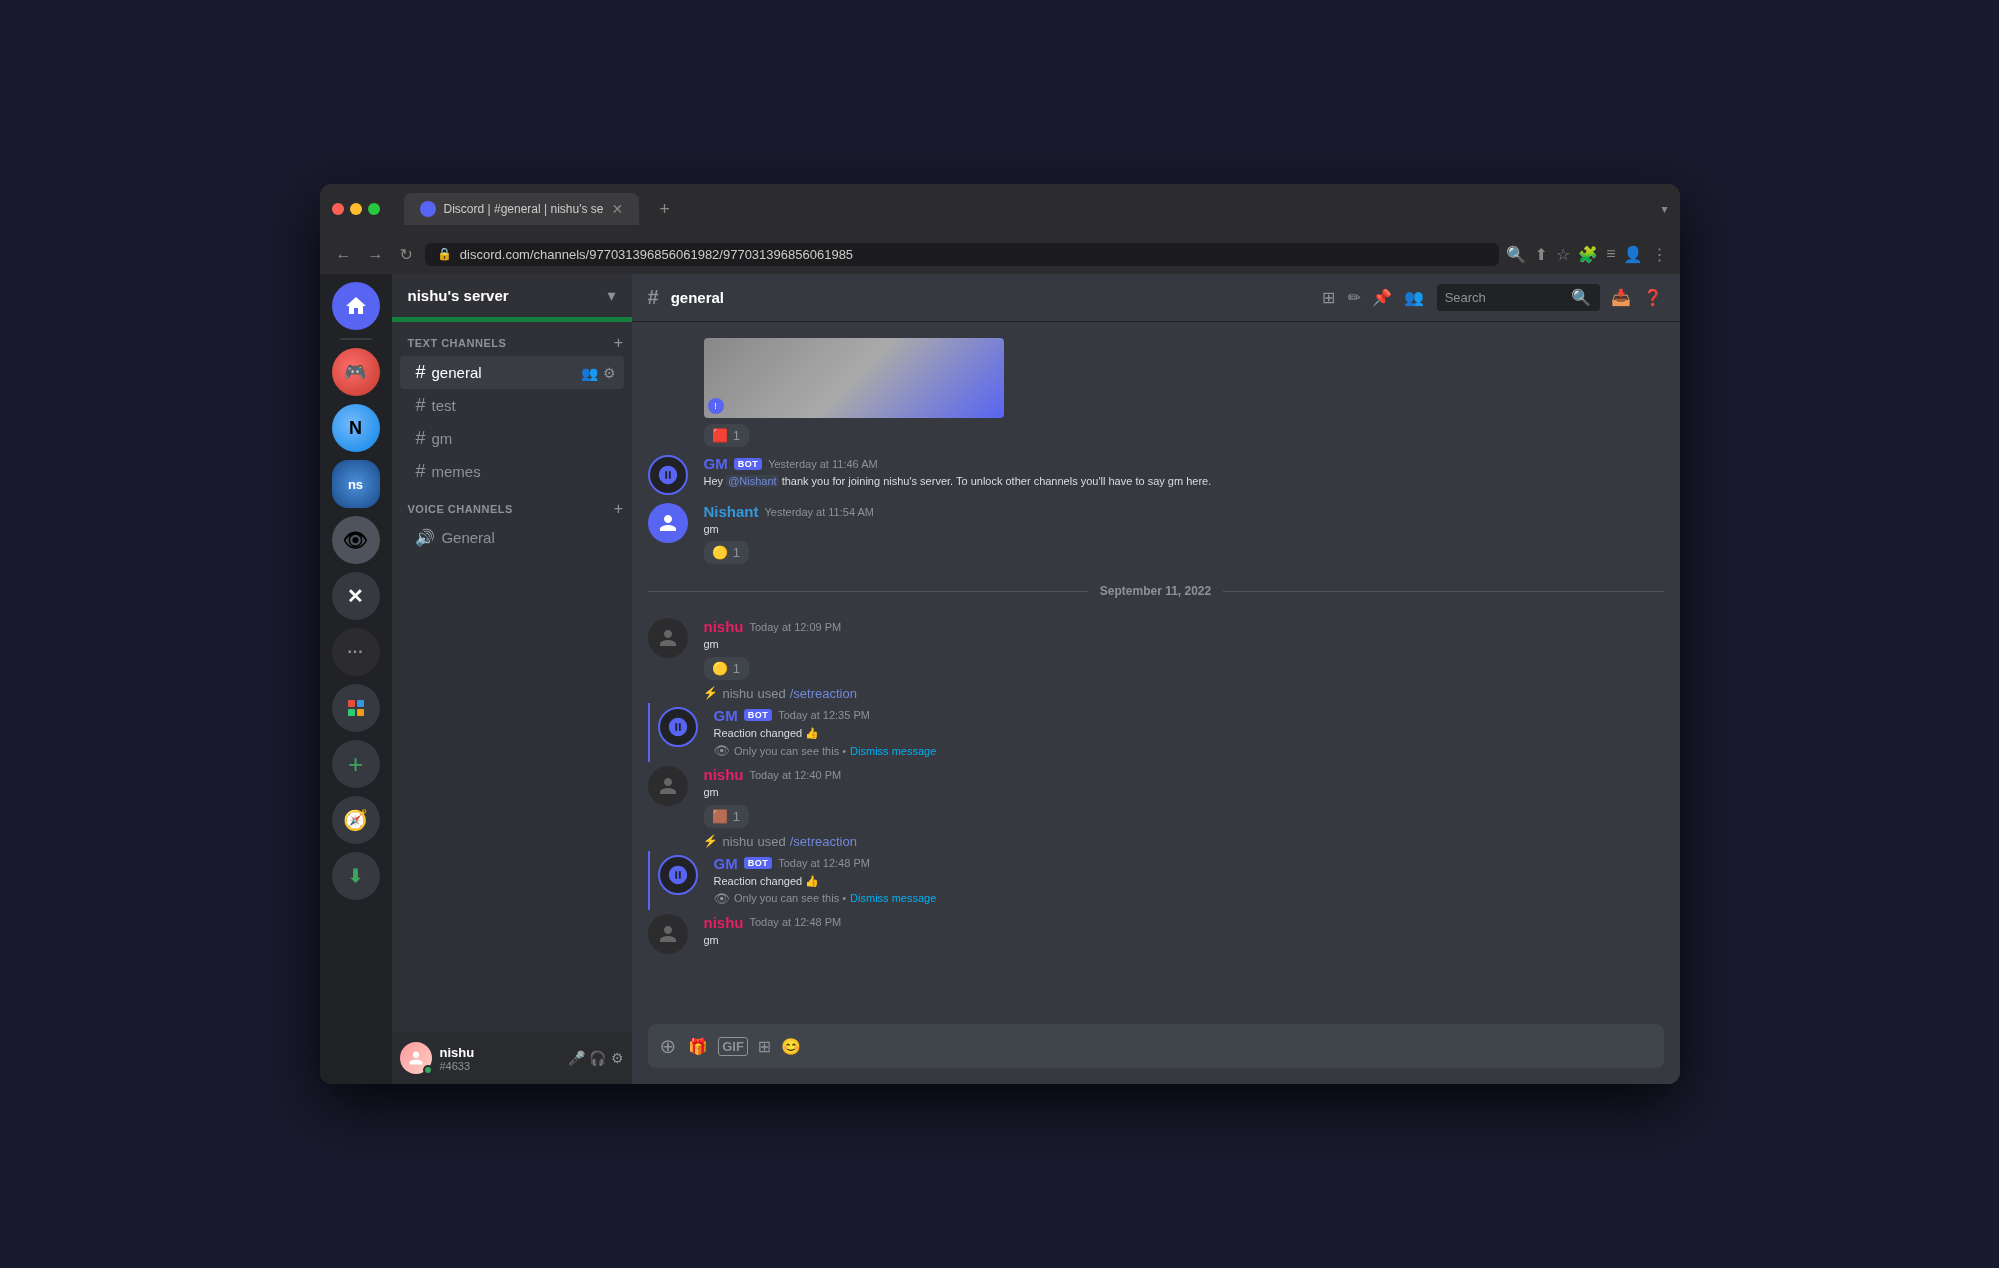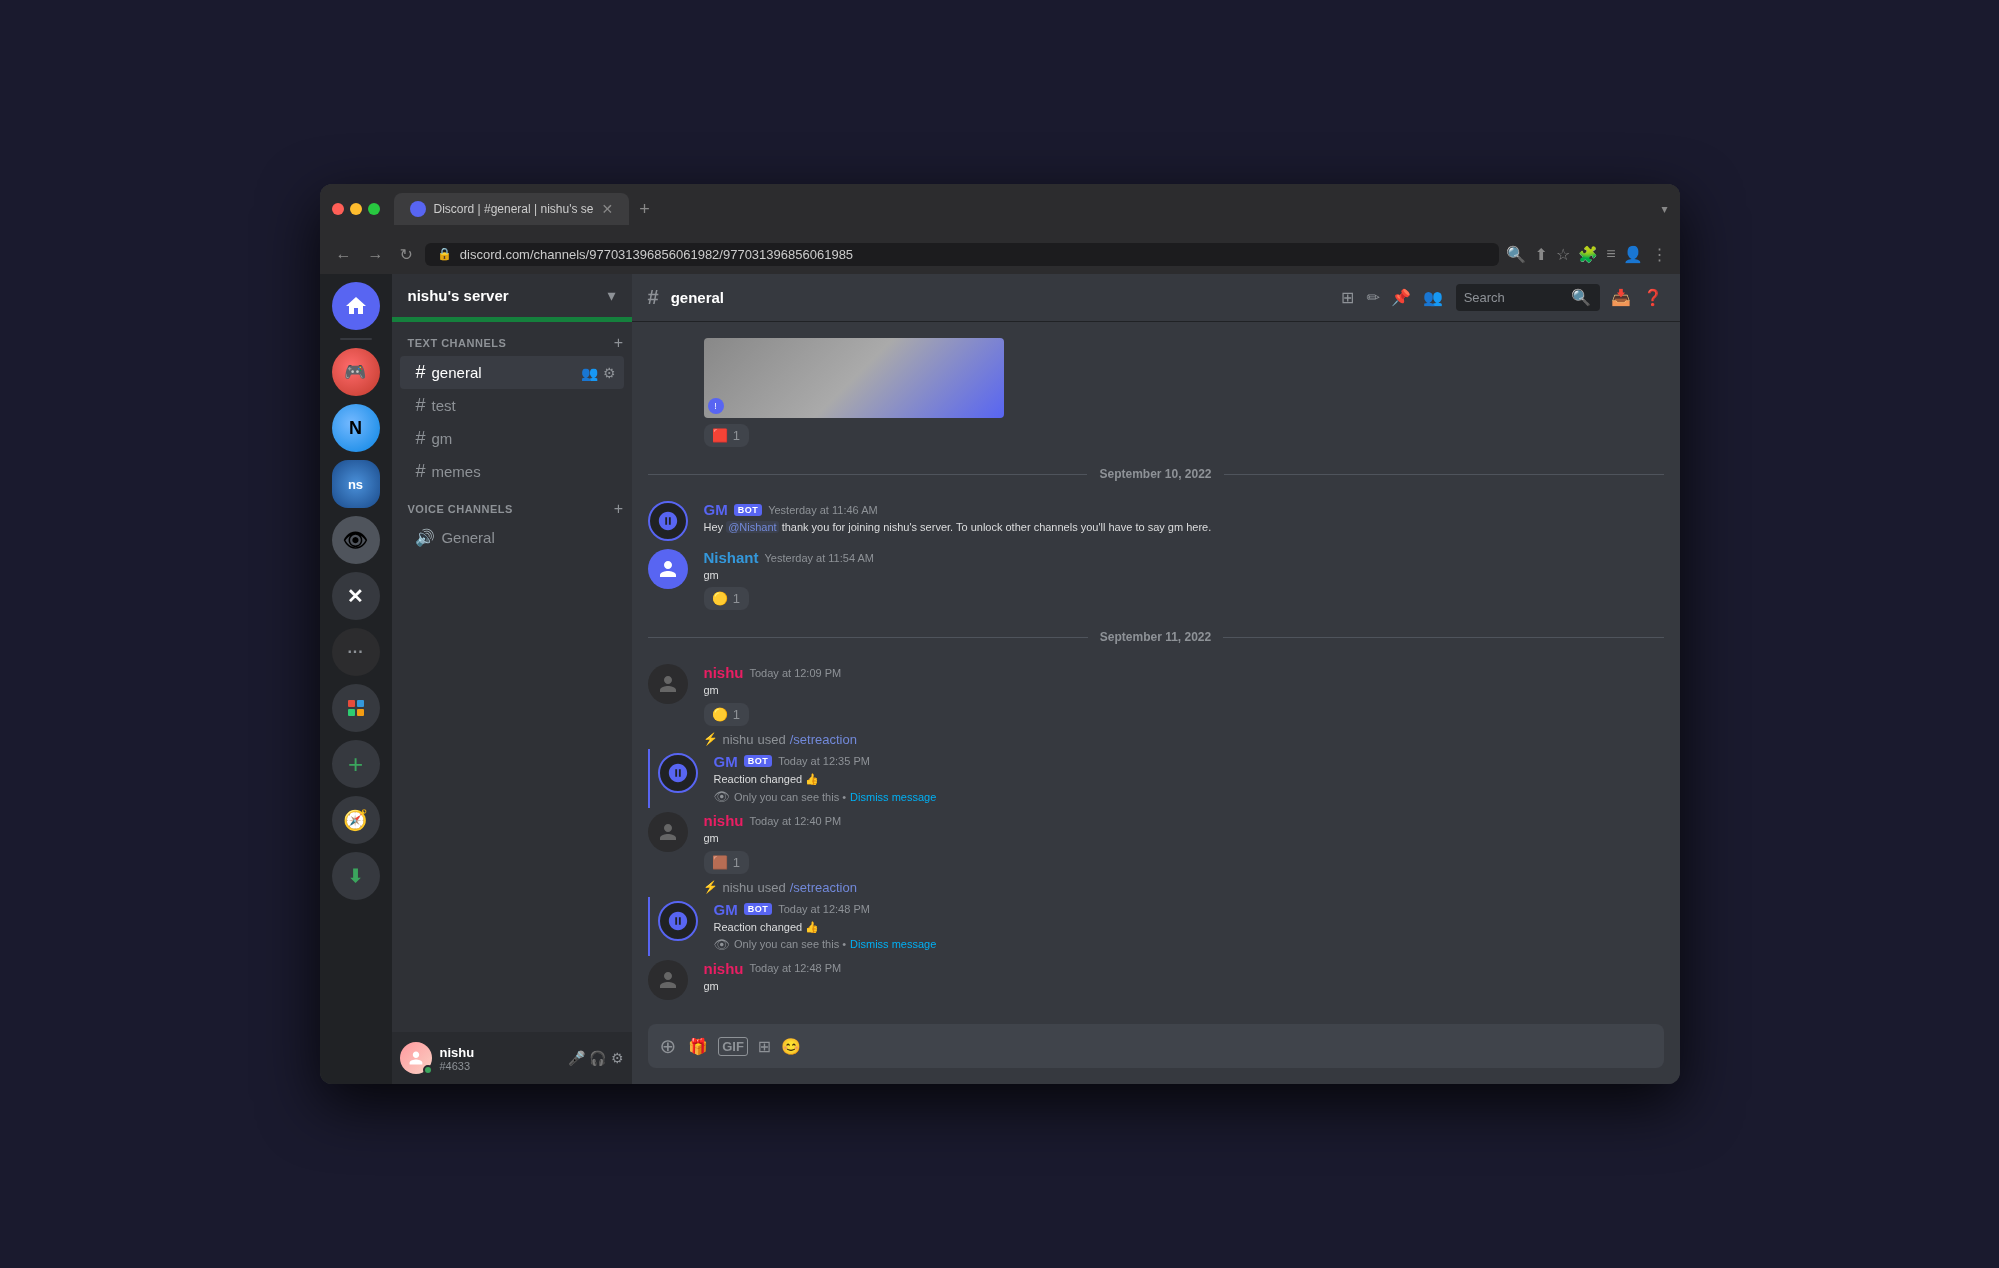--- a/index.html
+++ b/index.html
@@ -22,21 +22,21 @@
       display: flex;
       flex-direction: column;
     }
     
     .browser-titlebar {
       background: #2c2c2e;
       height: 50px;
       display: flex;
       align-items: center;
       padding: 0 12px;
-      gap: 6px;
+      gap: 16px;
       flex-shrink: 0;
     }
     .traffic-lights {
       display: flex;
       gap: 6px;
       margin-right: 8px;
     }
     .tl { width: 12px; height: 12px; border-radius: 50%; }
     .tl-red { background: #ff5f57; }
     .tl-yellow { background: #febc2e; }
@@ -292,21 +292,21 @@
       gap: 12px;
       color: #8e9297;
     }
     .header-search {
       background: #202225;
       border-radius: 4px;
       padding: 4px 8px;
       display: flex;
       align-items: center;
       gap: 8px;
-      width: 144px;
+      width: 163px;
     }
     .header-search-text {
       color: #8e9297;
       font-size: 13px;
     }
     .chat-messages {
       flex: 1;
       overflow-y: auto;
       padding: 8px 0;
     }
@@ -652,23 +652,20 @@
           </div>
         </div>
 
         <div style="padding: 2px 16px 4px 72px;">
           <div class="reaction-badge">
             <span>🟥</span>
             <span>1</span>
           </div>
         </div>
 
-        <div class="date-divider">
-          <span class="date-divider-text">September 10, 2022</span>
-        </div>
 
         <div class="message-group">
           <div class="avatar avatar-gm">
             <svg width="22" height="22" viewBox="0 0 24 24" fill="#5865f2">
                 <path d="M12 2C6.48 2 2 6.48 2 12s4.48 10 10 10 10-4.48 10-10S17.52 2 12 2zm-1 14H9V8h2v8zm4 0h-2V8h2v8z"></path>
               </svg>
           </div>
           <div class="message-content">
             <div class="message-header">
               <span class="username" style="color:#5865f2;">GM</span>

